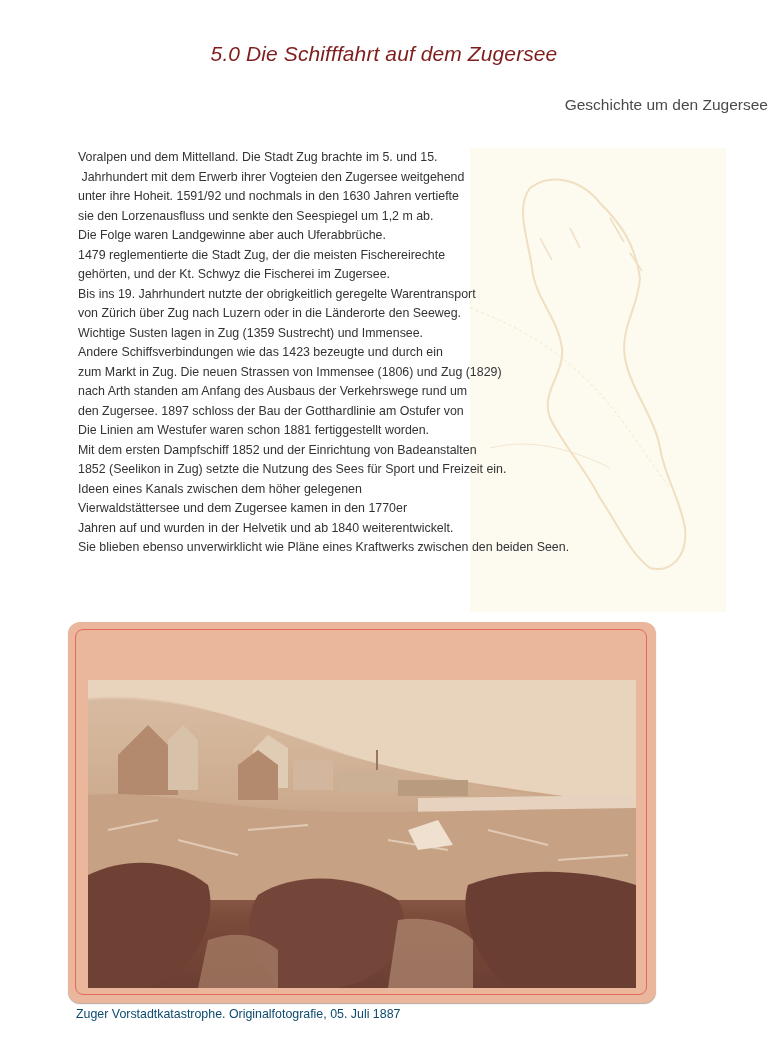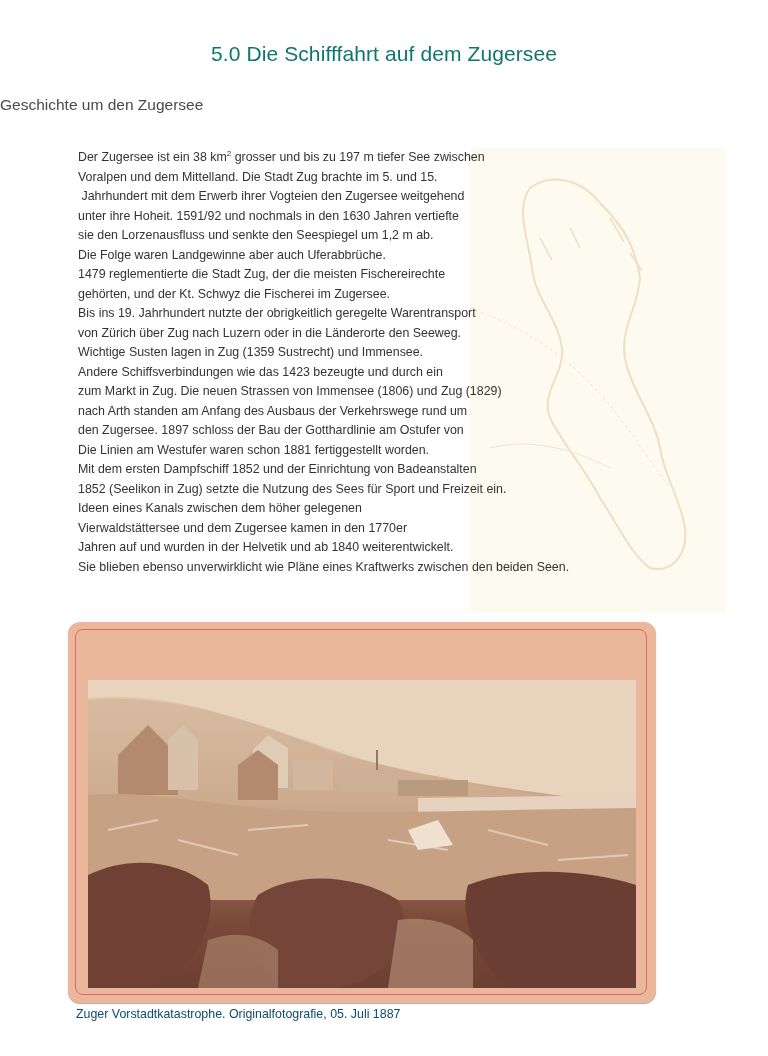--- a/index.html
+++ b/index.html
@@ -4,25 +4,25 @@
   <style>
     html, body { margin: 0; padding: 0; }
     body {
       width: 768px; height: 1056px; position: relative; overflow: hidden;
       background: #ffffff;
       font-family: "Liberation Sans", "DejaVu Sans", sans-serif;
       color: #3a3a3a;
     }
     .page-title {
       position: absolute; left: 0; width: 768px; top: 42px;
-      text-align: center; font-size: 21px; color: #0f766e; letter-spacing: 0.1px;
+      text-align: center; font-size: 21px; color: #7f1d1d; letter-spacing: 0.1px; font-style: italic;
     }
     .subtitle {
       position: absolute; left: 0; width: 768px; top: 96px;
-      text-align: left; font-size: 15.5px; color: #4a4a4a;
+      text-align: right; font-size: 15.5px; color: #4a4a4a;
     }
     
     .map-bg {
       position: absolute; left: 470px; top: 148px; width: 256px; height: 464px;
       background: #fdfaf0;
     }
     .map-bg svg { position: absolute; left: 0; top: 0; }
     .body-text {
       position: absolute; left: 78px; top: 148px; width: 520px;
       font-size: 12.4px; line-height: 19.5px; color: #333;
@@ -60,21 +60,20 @@
   <div class="map-bg">
     <svg width="256" height="464" viewBox="0 0 256 464">
       <path d="M60 40 C80 25 110 30 130 55 C150 75 165 95 170 130 C168 160 150 180 155 210 C160 240 185 270 190 300 C195 330 210 350 215 380 C218 410 200 425 180 420 C160 405 150 380 130 350 C115 320 95 300 80 270 C70 245 95 225 92 200 C88 170 65 150 62 120 C58 90 45 60 60 40 Z" fill="none" stroke="#f0dfc0" stroke-width="2"></path>
       <path d="M0 160 C40 175 80 195 120 235 C150 265 170 300 200 340" fill="none" stroke="#f3e6cc" stroke-width="1" stroke-dasharray="3 3"></path>
       <path d="M20 300 C60 290 100 300 140 320" fill="none" stroke="#f3e6cc" stroke-width="1"></path>
       <path d="M70 90 l12 22 M100 80 l10 20 M140 70 l14 24 M160 105 l12 18" stroke="#f0dfc0" stroke-width="1.5"></path>
     </svg>
   </div>
 
   <div class="body-text">
-    <span class="line"><span>Der Zugersee ist ein 38 km</span><sup>2</sup><span> grosser und bis zu 197 m tiefer See zwischen</span></span>
     <span class="line">Voralpen und dem Mittelland. Die Stadt Zug brachte im 5. und 15.</span>
     <span class="line" style="white-space:pre;"> Jahrhundert mit dem Erwerb ihrer Vogteien den Zugersee weitgehend</span>
     <span class="line">unter ihre Hoheit. 1591/92 und nochmals in den 1630 Jahren vertiefte</span>
     <span class="line">sie den Lorzenausfluss und senkte den Seespiegel um 1,2 m ab.</span>
     <span class="line">Die Folge waren Landgewinne aber auch Uferabbrüche.</span>
     <span class="line">1479 reglementierte die Stadt Zug, der die meisten Fischereirechte</span>
     <span class="line">gehörten, und der Kt. Schwyz die Fischerei im Zugersee.</span>
     <span class="line">Bis ins 19. Jahrhundert nutzte der obrigkeitlich geregelte Warentransport</span>
     <span class="line">von Zürich über Zug nach Luzern oder in die Länderorte den Seeweg.</span>
     <span class="line">Wichtige Susten lagen in Zug (1359 Sustrecht) und Immensee.</span>

